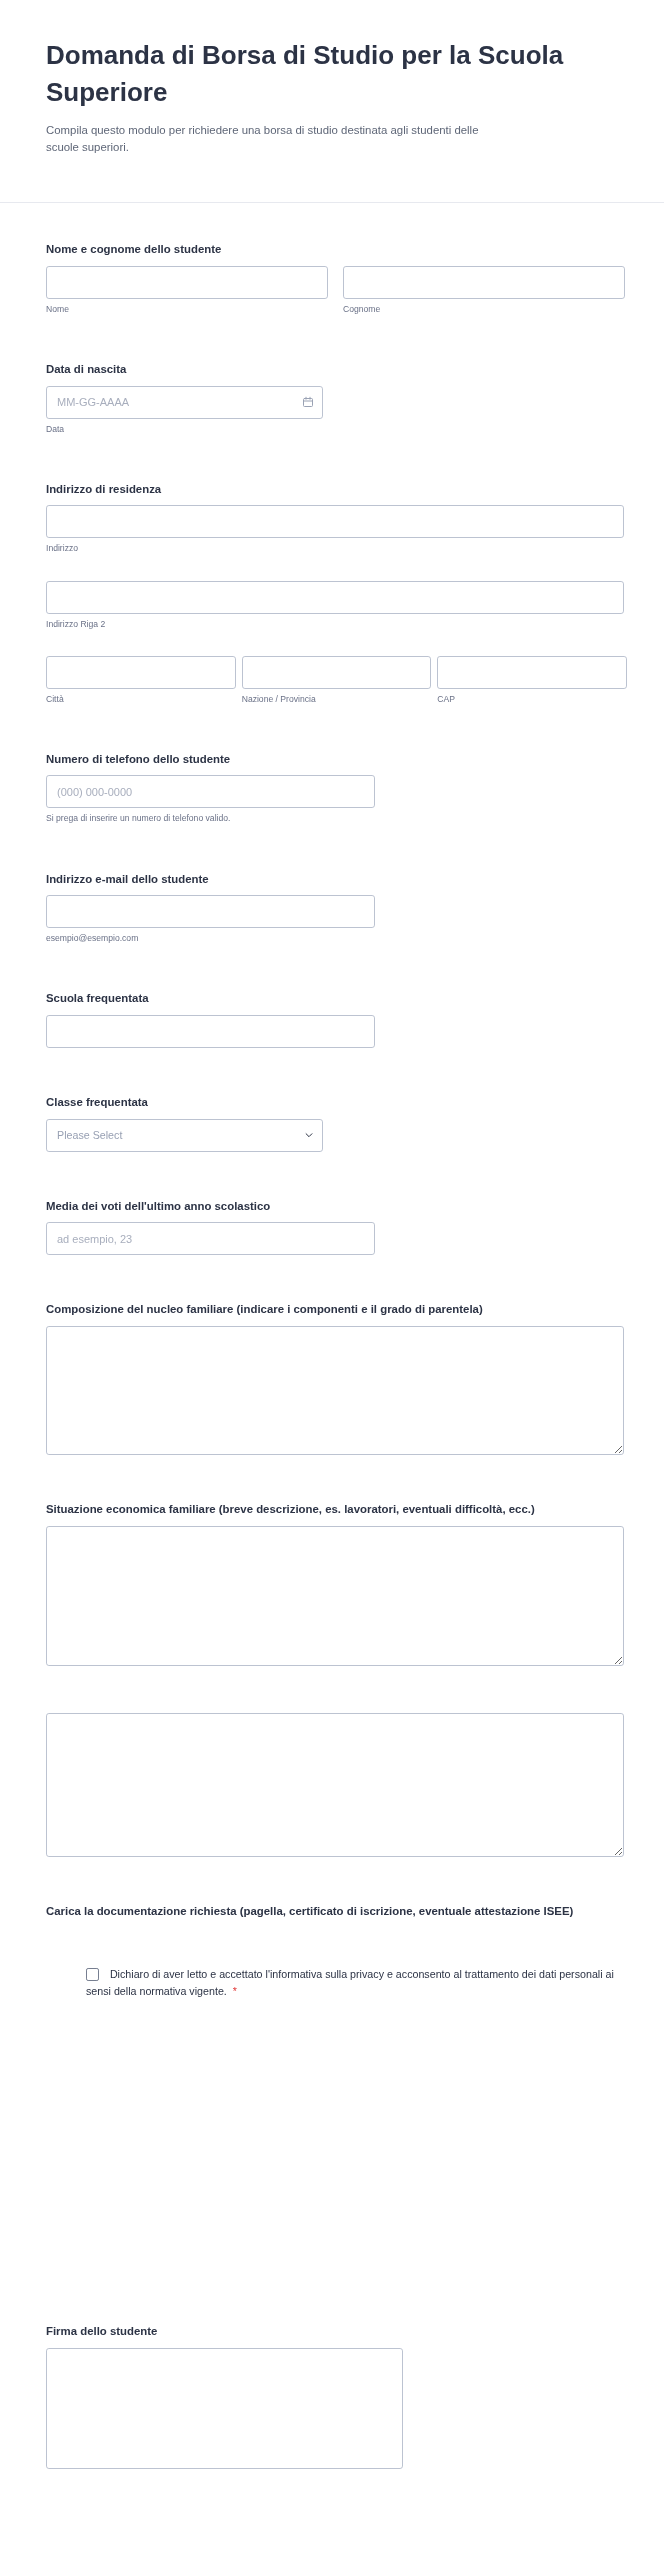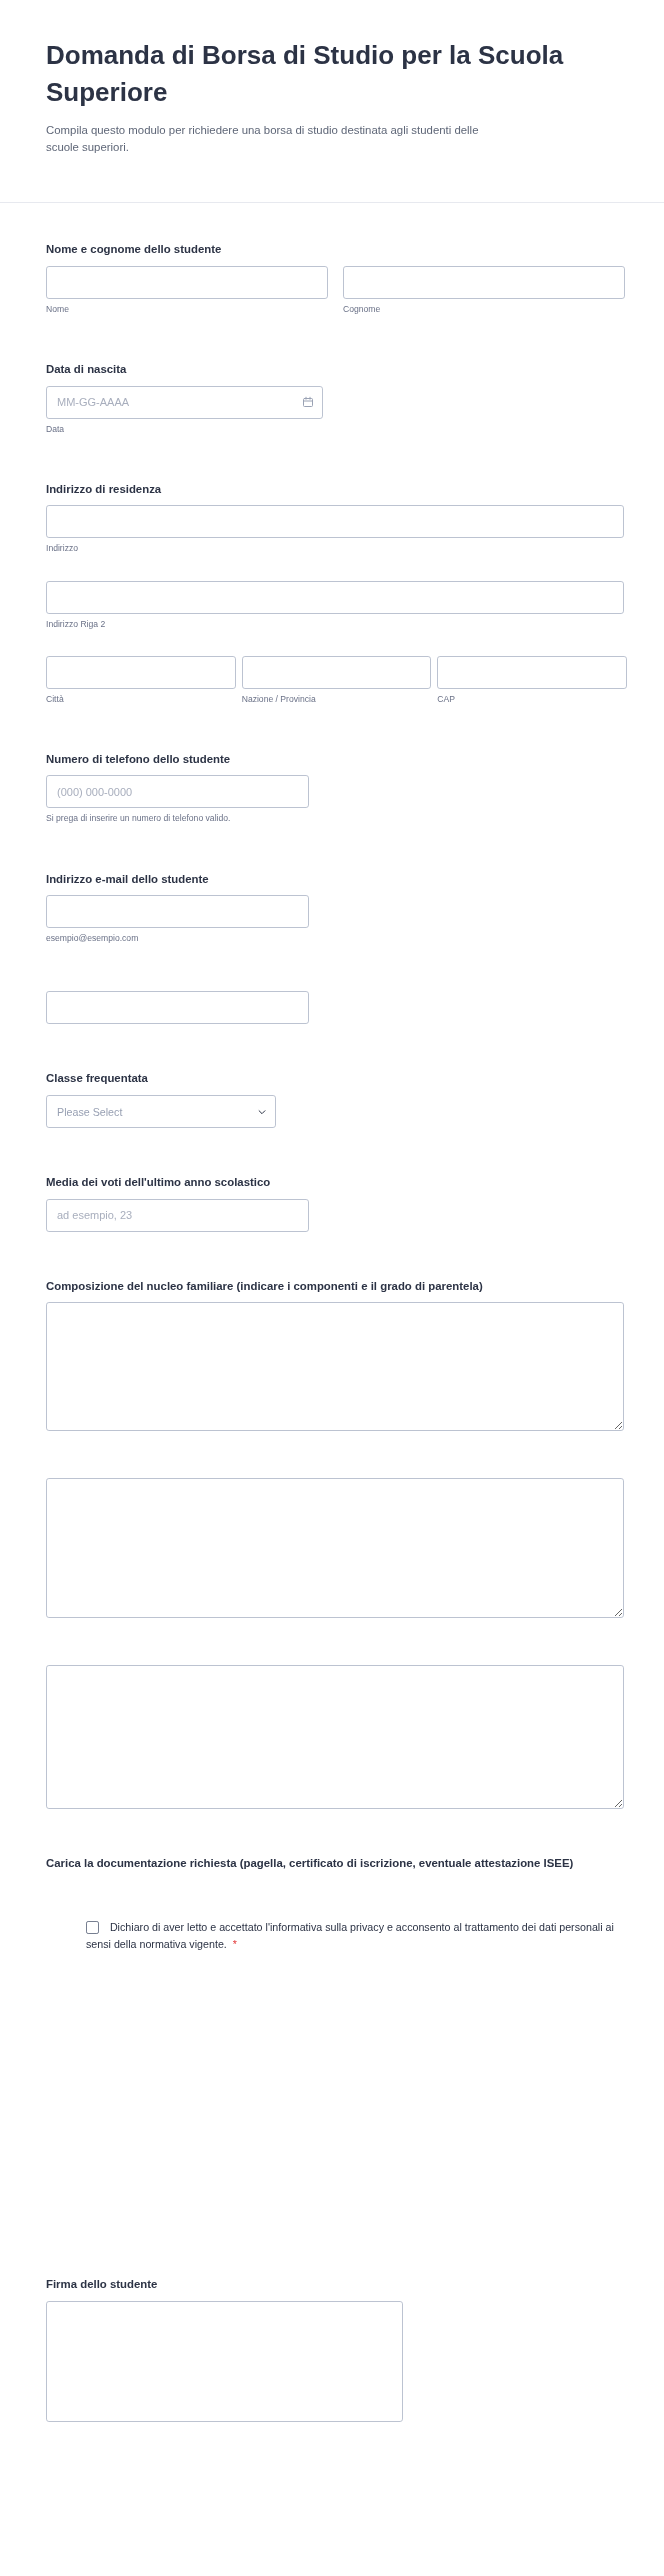--- a/index.html
+++ b/index.html
@@ -13,30 +13,30 @@
   .subtitle { margin-top:11.4px; font-size:11.4px; line-height:1.5; color:#5e6677; max-width:464px; }
   .divider { margin-top:46px; height:0.7px; width:100%; background:#e7e9ef; }
   .form-body { padding:39px 40px 0 46px; }
   .field { margin-bottom:47px; }
   .q-label { display:block; font-size:11.4px; font-weight:600; color:#2c3345; line-height:1.38; margin-bottom:7.9px; max-width:579px; }
   .text-input {
     height:33px; width:100%; border:0.7px solid #bcc3d1; border-radius:2.9px; background:#fff;
     padding:0 10px; font-size:11px; font-family:inherit; color:#2c3345; outline:none; display:block;
   }
   .text-input::placeholder { color:#a8aebd; opacity:1; }
-  .w-half { width:263px; }
+  .w-half { width:329px; }
   .sublabel { margin-top:5px; font-size:8.6px; color:#6a7187; line-height:1.3; }
   .name-row { display:flex; gap:15px; width:579px; }
   .name-col { flex:1; }
   .input-wrap { position:relative; width:277px; }
   .input-icon { position:absolute; right:9.3px; top:50%; transform:translateY(-50%); line-height:0; cursor:pointer; }
   .addr-block2 { margin-top:26px; }
   .addr-row3 { display:flex; gap:6px; width:581px; margin-top:26px; }
   .addr-col { flex:1; }
-  .select-wrap { position:relative; width:230px; }
+  .select-wrap { position:relative; width:277px; }
   .select {
     appearance:none; -webkit-appearance:none; -moz-appearance:none;
     width:100%; height:33px; border:0.7px solid #bcc3d1; border-radius:2.9px; background:#fff;
     padding:0 29px 0 10px; font-size:10.7px; font-family:inherit; color:#98a0b3; outline:none;
   }
   .select-chevron { position:absolute; right:9.3px; top:50%; transform:translateY(-50%); pointer-events:none; line-height:0; }
   .textarea {
     width:100%; border:0.7px solid #bcc3d1; border-radius:2.9px; background:#fff;
     padding:7.1px 10px; font-size:10.7px; font-family:inherit; color:#2c3345; outline:none; display:block;
   }
@@ -129,20 +129,21 @@
     <div class="sublabel">Si prega di inserire un numero di telefono valido.</div>
   </div>
 
   <div class="field">
     <label class="q-label">Indirizzo e-mail dello studente</label>
     <input type="text" class="text-input w-half" style="">
     <div class="sublabel">esempio@esempio.com</div>
   </div>
 
   <div class="field">
+    <label class="q-label">Scuola frequentata</label>
     <input type="text" class="text-input w-half" style="">
   </div>
 
   <div class="field">
     <label class="q-label">Classe frequentata</label>
     <div class="select-wrap">
       <select class="select">
         <option>Please Select</option>
       </select>
       <span class="select-chevron">
@@ -157,20 +158,21 @@
     <label class="q-label">Media dei voti dell'ultimo anno scolastico</label>
     <input type="text" class="text-input w-half" placeholder="ad esempio, 23" style="">
   </div>
 
   <div class="field">
     <label class="q-label">Composizione del nucleo familiare (indicare i componenti e il grado di parentela)</label>
     <textarea class="textarea ta-1" style=""></textarea>
   </div>
 
   <div class="field">
+    <label class="q-label">Situazione economica familiare (breve descrizione, es. lavoratori, eventuali difficoltà, ecc.)</label>
     <textarea class="textarea ta-2" style=""></textarea>
   </div>
 
   <div class="field">
     <textarea class="textarea ta-3" style=""></textarea>
   </div>
 
   <div class="field">
     <label class="q-label">Carica la documentazione richiesta (pagella, certificato di iscrizione, eventuale attestazione ISEE)</label>
   </div>

